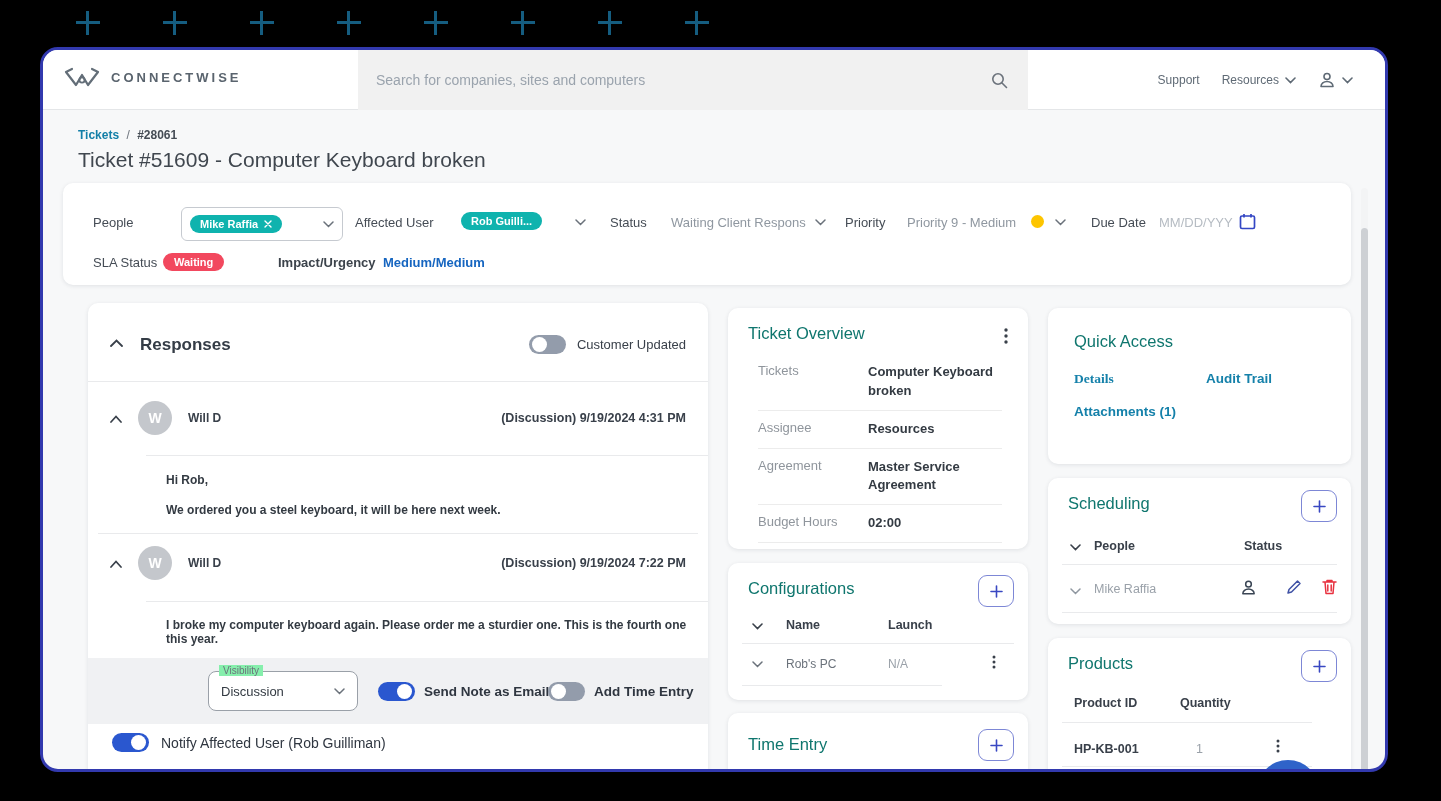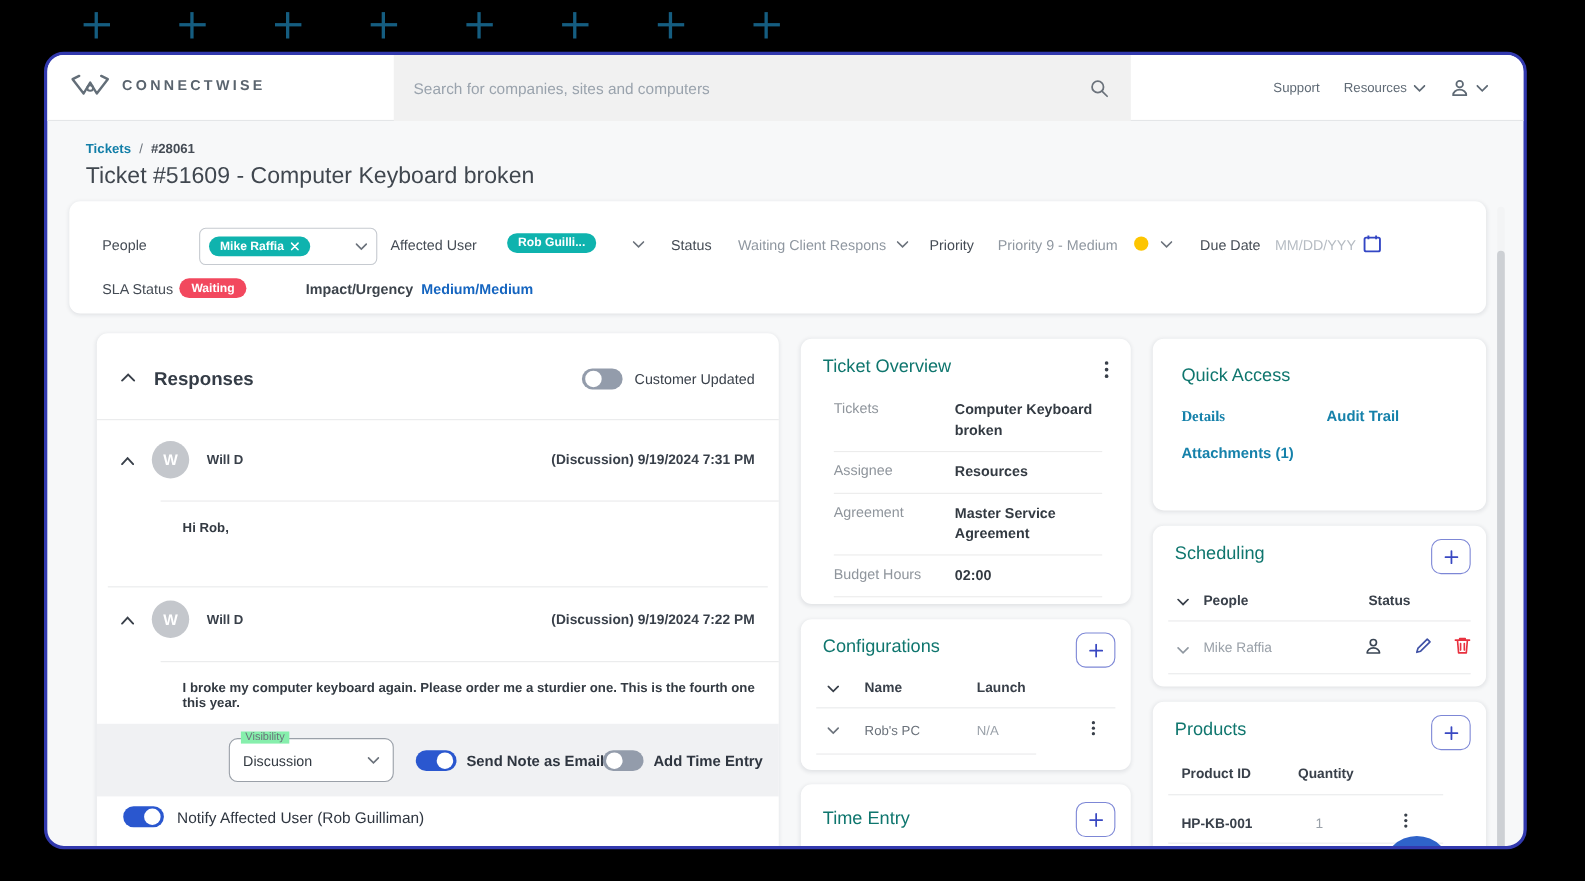--- a/index.html
+++ b/index.html
@@ -237,23 +237,24 @@
           </span>
         <span class="lbl">Customer Updated</span>
       </div>
       <div class="divider" style="left:0; top:78px; width:620px;"></div>
 
       <svg class="entry-caret" style="top:112px;" width="12" height="8" viewBox="0 0 12 8">
           <polyline points="1,7 6,1.5 11,7" fill="none" stroke="#39404a" stroke-width="1.7" stroke-linecap="round"></polyline>
         </svg>
       <div class="avatar" style="top:98px;">W</div>
       <div class="ename" style="top:108px;">Will D</div>
-      <div class="emeta" style="top:108px;">(Discussion) 9/19/2024 7:31 PM</div>
+      <div class="emeta" style="top:108px;">(Discussion) 9/19/2024 4:31 PM</div>
       <div class="divider" style="left:58px; top:152px; width:562px;"></div>
       <div class="ebody" style="top:170px;">Hi Rob,</div>
+      <div class="ebody" style="top:200px;">We ordered you a steel keyboard, it will be here next week.</div>
       <div class="divider" style="left:10px; top:230px; width:600px;"></div>
 
       <svg class="entry-caret" style="top:257px;" width="12" height="8" viewBox="0 0 12 8">
           <polyline points="1,7 6,1.5 11,7" fill="none" stroke="#39404a" stroke-width="1.7" stroke-linecap="round"></polyline>
         </svg>
       <div class="avatar" style="top:243px;">W</div>
       <div class="ename" style="top:253px;">Will D</div>
       <div class="emeta" style="top:253px;">(Discussion) 9/19/2024 7:22 PM</div>
       <div class="divider" style="left:58px; top:298px; width:562px;"></div>
       <div class="ebody" style="top:315px;">I broke my computer keyboard again. Please order me a sturdier one. This is the fourth one this year.</div>

